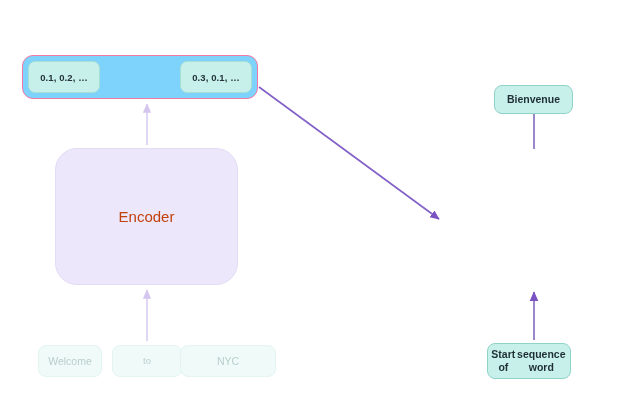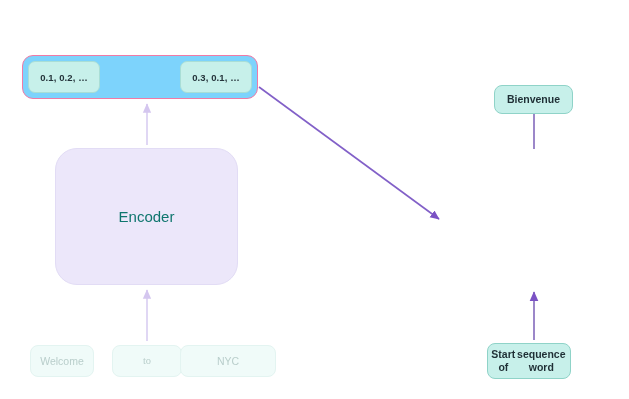--- a/index.html
+++ b/index.html
@@ -71,21 +71,21 @@
     justify-content: center;
     border-radius: 22px;
   }
   .block-encoder {
     left: 55px;
     top: 148px;
     width: 183px;
     height: 137px;
     background: #ece7fa;
     border: 1px solid #e2dcf5;
-    color: #0f766e;
+    color: #c2410c;
     font-size: 15px;
     font-weight: 400;
   }
   .block-decoder {
     left: 440px;
     top: 152px;
     width: 172px;
     height: 136px;
     background: #c3aef2;
     border: 1px solid #9f86df;
@@ -106,21 +106,21 @@
     line-height: 1.22;
   }
   .token-faded {
     background: #f0fbf9;
     border: 1px solid #e3f4f1;
     color: #b9cecb;
     font-size: 10.5px;
     height: 32px;
     top: 345px;
   }
-  .token-in-0 { left: 30px;  width: 64px; }
+  .token-in-0 { left: 38px;  width: 64px; }
   .token-in-1 { left: 112px; width: 70px; font-family: Liberation Serif, serif; }
   .token-in-2 { left: 180px; width: 96px; }
 
   .token-solid {
     background: #c7f0ea;
     border: 1px solid #8fd3c8;
     color: #1f2f35;
     font-weight: 700;
   }
   .token-output {

